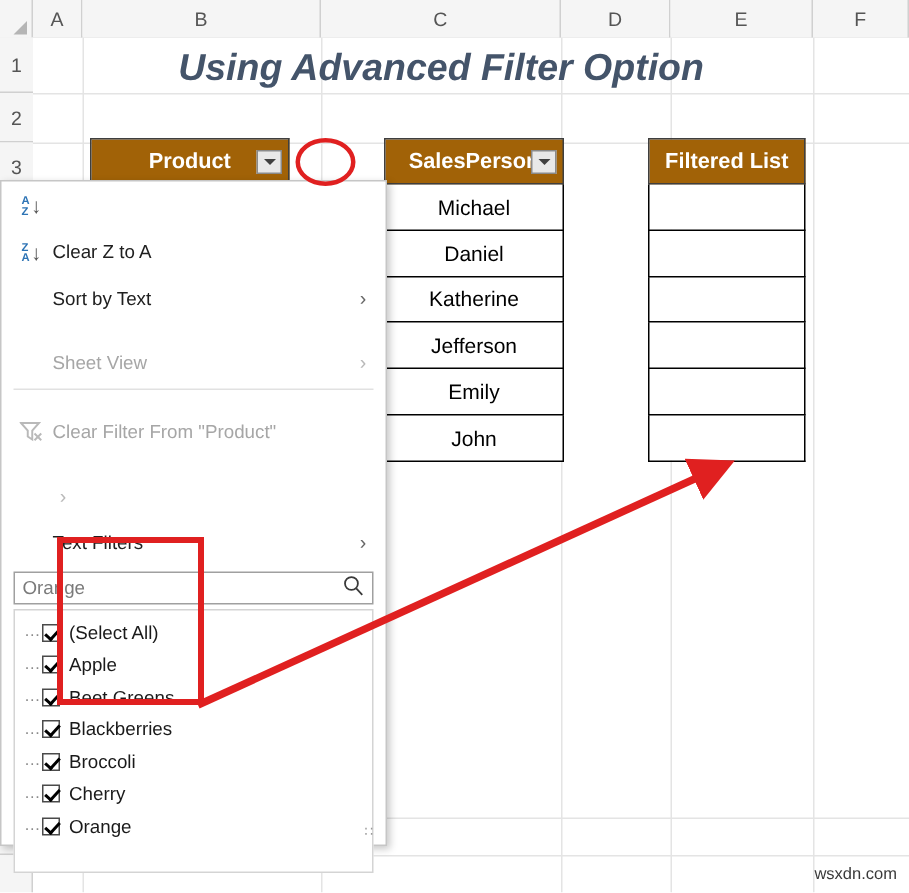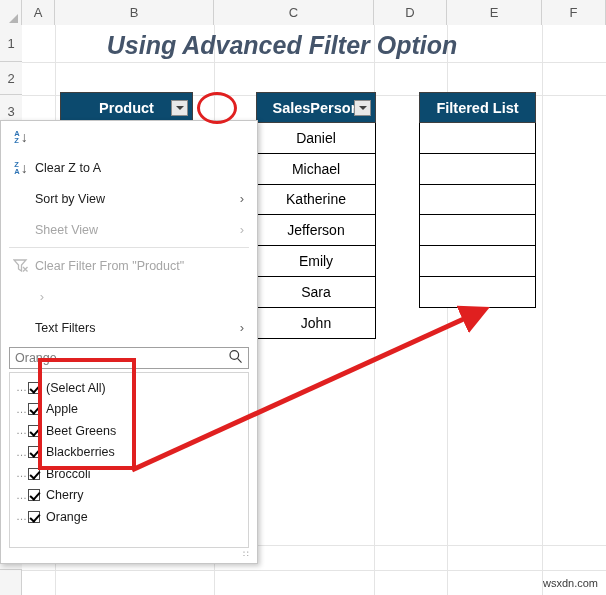--- a/index.html
+++ b/index.html
@@ -87,39 +87,39 @@
   }
   .gridline-h {
     position: absolute;
     height: 1px;
     background: #e4e4e4;
   }
 
   
   .sheet-title {
     position: absolute;
-    left: 42px; top: 26px;
+    left: 54px; top: 26px;
     width: 480px; height: 38px;
     display: flex;
     align-items: center;
     justify-content: center;
     font-size: 25px;
     font-weight: bold;
     font-style: italic;
     color: #44546a;
     white-space: nowrap;
   }
 
   
   .tbl {
     position: absolute;
     border-collapse: collapse;
   }
   .tbl th {
-    background: #0c4a6e;
+    background: #a16207;
     color: #ffffff;
     font-size: 14.5px;
     font-weight: bold;
     border: 1px solid #3f3f3f;
     height: 30px;
     text-align: center;
     padding: 0 6px;
     white-space: nowrap;
   }
   .tbl td {
@@ -177,21 +177,21 @@
     font-size: 12.5px;
     color: #202020;
   }
   .menu-item {
     display: flex;
     align-items: center;
     height: 31px;
     padding: 0 8px 0 6px;
     position: relative;
   }
-  .menu-item.disabled { color: #a6a6a6; }
+  .menu-item.disabled { color: #a6a6a6; margin-top: 12px; }
   .menu-ico {
     width: 28px;
     flex: 0 0 28px;
     display: flex;
     align-items: center;
     justify-content: center;
   }
   .menu-label { flex: 1 1 auto; white-space: nowrap; }
   .submenu-arrow {
     width: 14px;
@@ -376,44 +376,41 @@
     <tbody>
         <tr>
       <th style="width:120px;">
         <span class="th-wrap">
           <span>SalesPerson</span>
           <span class="filter-btn"></span>
         </span>
       </th>
     </tr>
     <tr>
+          <td>Michael</td>
+        </tr>
+    <tr>
           <td>Daniel</td>
         </tr>
     <tr>
-          <td>Michael</td>
-        </tr>
-    <tr>
           <td>Katherine</td>
         </tr>
     <tr>
           <td>Jefferson</td>
         </tr>
     <tr>
           <td>Emily</td>
-        </tr>
-    <tr>
-          <td>Sara</td>
         </tr>
     <tr>
           <td>John</td>
         </tr>
   </tbody>
     </table>
 
-  <table class="tbl" style="left:419px; top:92px; width:117px;">
+  <table class="tbl" style="left:432px; top:92px; width:105px;">
     <tbody>
         <tr>
       <th style="width:105px;">
         <span>Filtered List</span>
       </th>
     </tr>
     <tr>
           <td>&nbsp;</td>
         </tr>
     <tr>
@@ -476,21 +473,21 @@
             </span>
             <span class="arw">↓</span>
           </span>
       </span>
       <span class="menu-label">Clear Z to A</span>
       <span class="submenu-arrow"></span>
     </div>
 
     <div class="menu-item">
       <span class="menu-ico"></span>
-      <span class="menu-label">Sort by View</span>
+      <span class="menu-label">Sort by Text</span>
       <span class="submenu-arrow">›</span>
     </div>
 
     <div class="menu-item disabled">
       <span class="menu-ico"></span>
       <span class="menu-label">Sheet View</span>
       <span class="submenu-arrow">›</span>
     </div>
 
     <div class="menu-sep"></div>

